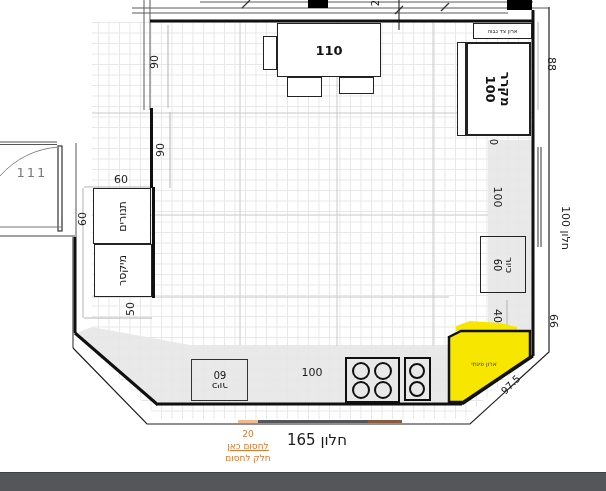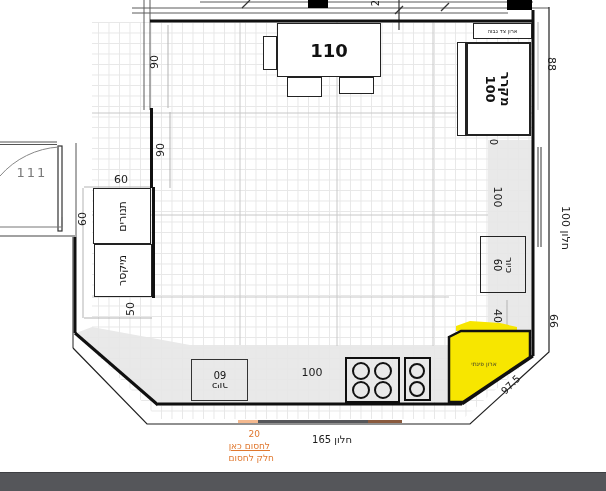--- a/index.html
+++ b/index.html
@@ -20,21 +20,21 @@
   .gray{color:#7a7a7a;}
   
   .box{position:absolute;background:#fff;border:1.5px solid #222;box-sizing:border-box;
        display:flex;align-items:center;justify-content:center;}
   .nofill{background:transparent;}
   .boldbox{border:2.5px solid #101010;}
   .vtextL{transform:rotate(-90deg);white-space:nowrap;font-size:11px;color:#111;}
   .vtextR{transform:rotate(90deg);white-space:nowrap;text-align:center;color:#111;}
   .vtext180{transform:rotate(180deg);text-align:center;color:#111;}
   .burner{position:absolute;border:2.5px solid #111;border-radius:50%;box-sizing:border-box;background:transparent;}
-  .note{position:absolute;font-size:9px;color:#e0782f;text-align:right;line-height:11px;}
+  .note{position:absolute;font-size:9px;color:#e0782f;text-align:center;line-height:11px;}
   .tinylabel{font-size:5.5px;color:#222;white-space:nowrap;}
   .cornerlabel{position:absolute;font-size:6px;color:#3d3d28;text-align:center;white-space:nowrap;}
   .winbar{position:absolute;height:3px;top:420px;}
   .bottombar{position:absolute;left:0;top:472px;width:606px;height:19px;
              background:#55565a;border-top:1px solid #3e3f43;}
 </style>
 </head>
 <body>
 
 <div class="canvas">
@@ -114,21 +114,21 @@
       <line x1="538" y1="147" x2="538" y2="247"></line>
       <line x1="541" y1="147" x2="541" y2="247"></line>
     </g>
 
     <polygon points="456,326 470,321 500,323 517,327 517,331 456,331" fill="#f7e600"></polygon>
     <polygon points="503,361 525,350 529,356 511,371 499,369" fill="#f7e600"></polygon>
     <polygon points="449,337 461,331 530,331 530,357 463,402 449,402" fill="#f7e600" stroke="#111" stroke-width="2.5"></polygon>
   </svg>
 
   <div class="box" style="left:277px;top:23px;width:104px;height:54px;">
-    <span style="font-size:18px;font-weight:600;color:#111;">110</span>
+    <span style="font-size:13px;font-weight:600;color:#111;">110</span>
   </div>
   <div class="box" style="left:263px;top:36px;width:14px;height:34px;"></div>
   <div class="box" style="left:287px;top:77px;width:35px;height:20px;"></div>
   <div class="box" style="left:339px;top:77px;width:35px;height:17px;"></div>
 
   <div class="box" style="left:473px;top:23px;width:59px;height:16px;border-width:1px;">
     <span class="tinylabel">ארון צד גבוה</span>
   </div>
 
   <div class="box" style="left:457px;top:42px;width:9px;height:94px;"></div>
@@ -182,21 +182,21 @@
   <div class="dim rvR" style="left:536px;top:57px;width:30px;">88</div>
   <div class="dim rvR" style="left:478px;top:135px;width:30px;font-size:10px;">0</div>
   <div class="dim rvR" style="left:482px;top:190px;width:30px;">100</div>
   <div class="dim rvR" style="left:482px;top:309px;width:30px;">40</div>
   <div class="dim rvR" style="left:538px;top:314px;width:30px;">66</div>
   <div class="dim rot45" style="left:491px;top:378px;width:40px;font-size:10px;">97.5</div>
   <div class="dim" style="left:295px;top:366px;width:34px;">100</div>
   <div class="dim rvL" style="left:361px;top:-4px;width:30px;font-size:10px;">2</div>
 
   <div class="dim rvR" style="left:535px;top:221px;width:60px;direction:rtl;">חלון 100</div>
-  <div class="dim" style="left:282px;top:433px;width:70px;font-size:10px;direction:rtl;text-align:right;">חלון 165</div>
+  <div class="dim" style="left:282px;top:433px;width:70px;font-size:15px;direction:rtl;">חלון 165</div>
 
   <div class="winbar" style="left:238px;width:20px;background:#f4b98f;"></div>
   <div class="winbar" style="left:258px;width:110px;background:#56575a;"></div>
   <div class="winbar" style="left:368px;width:34px;background:#8a5a3e;"></div>
 
   <div class="note" style="left:236px;top:429px;width:24px;">20</div>
   <div class="note" style="left:226px;top:441px;width:44px;text-decoration:underline;">לחסום כאן</div>
   <div class="note" style="left:222px;top:453px;width:52px;">חלק לחסום</div>
 
   <div class="bottombar"></div>

